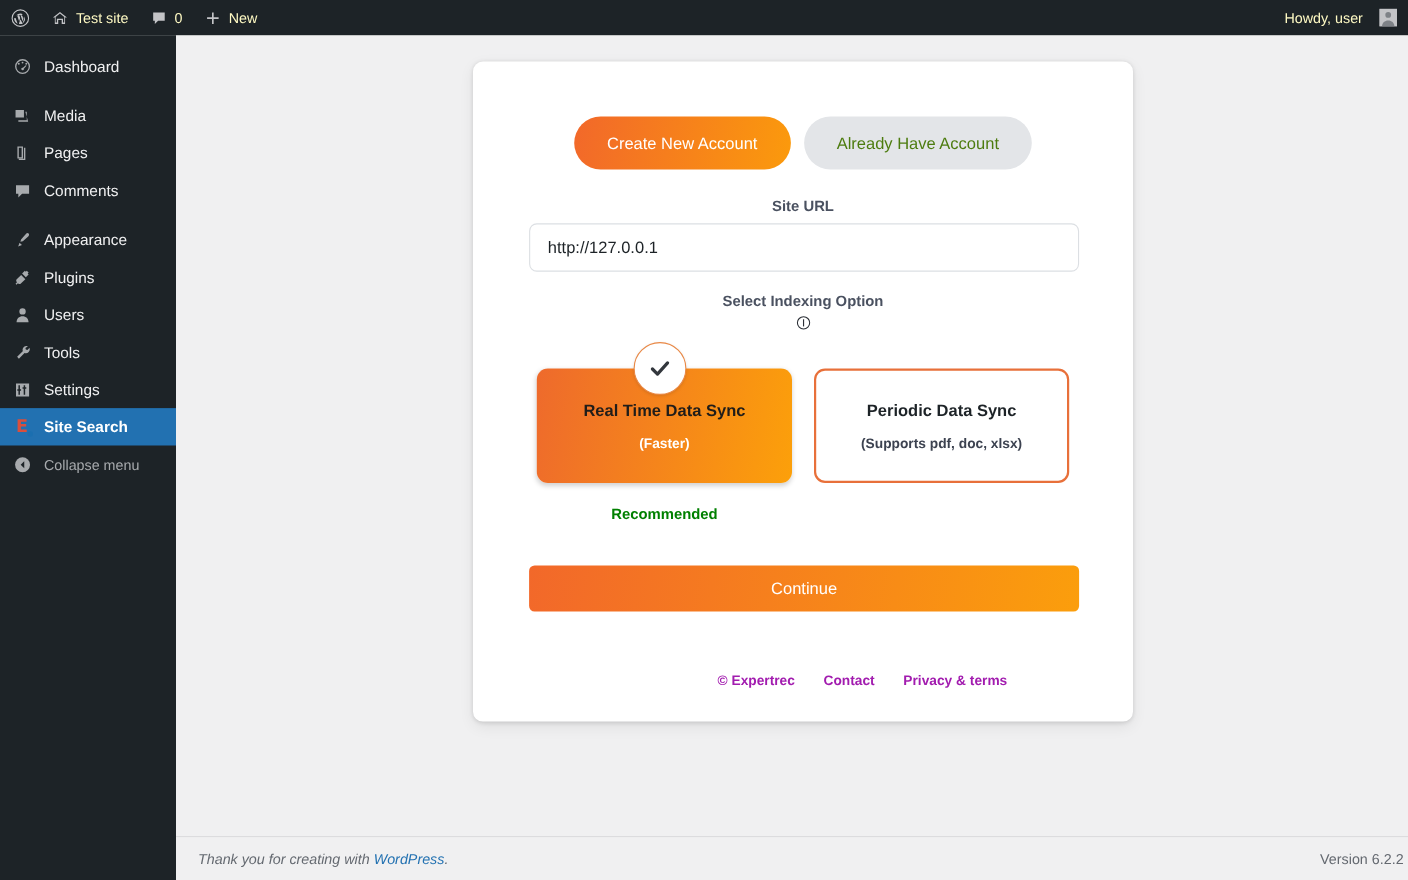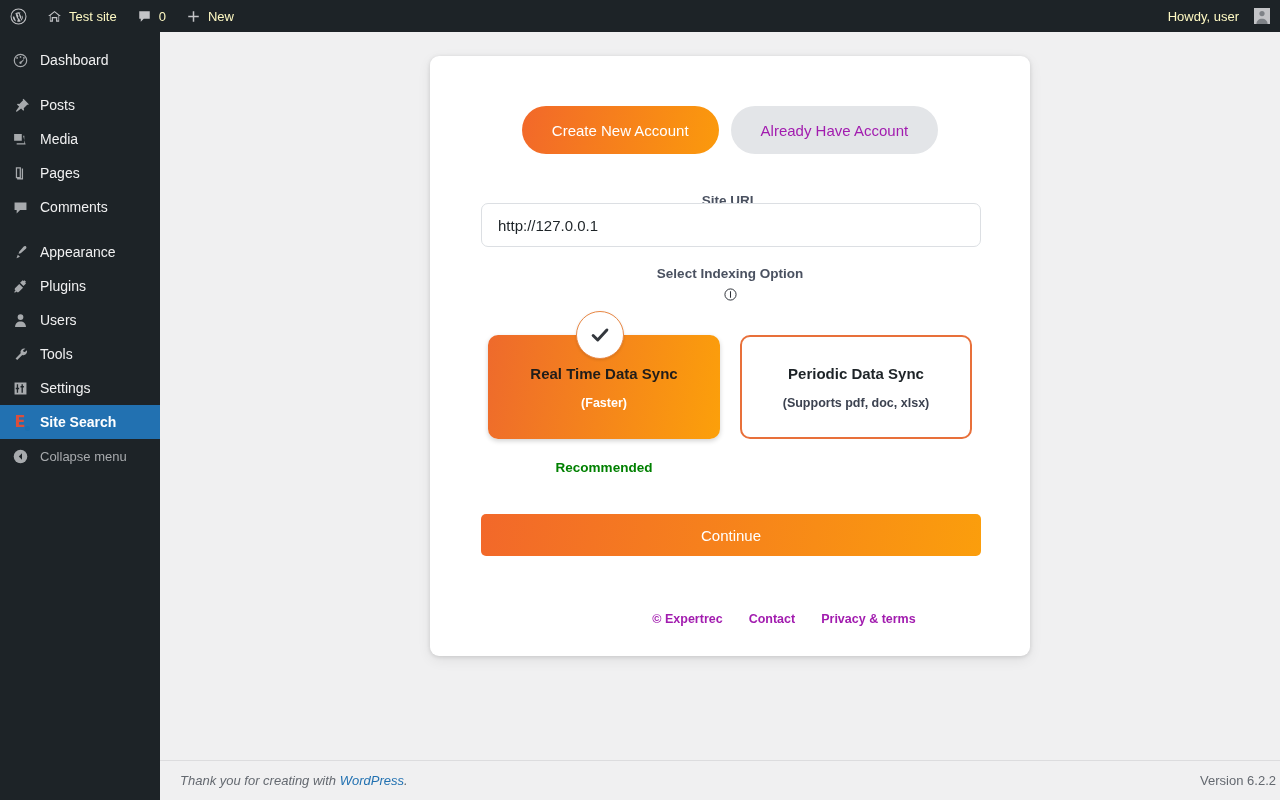--- a/index.html
+++ b/index.html
@@ -103,28 +103,28 @@
     height: 48px; border: none; border-radius: 24px;
     font-size: 15px; cursor: pointer;
     font-family: "Liberation Sans", sans-serif;
     display: flex; align-items: center; justify-content: center;
     padding: 0 30px;
   }
   .tab.active {
     background: linear-gradient(100deg, #f2682a 0%, #fb9a0c 100%);
     color: #fff;
   }
-  .tab.inactive { background: #e3e5e8; color: #a21caf; }
+  .tab.inactive { background: #e3e5e8; color: #4d7c0f; }
 
   
   .field-label {
     text-align: center; font-size: 13.5px; font-weight: bold;
     color: #4a5160;
   }
-  #url-label { position: absolute; top: 124px; width: 600px; margin-top: 13px; }
+  #url-label { position: absolute; top: 124px; width: 600px; }
   #url-input {
     position: absolute; top: 147px; left: 51px;
     width: 500px; height: 44px;
     border: 1px solid #dcdfe3; border-radius: 7px;
     padding: 0 16px; font-size: 15px; color: #1d2327;
     font-family: "Liberation Sans", sans-serif;
     background: #fff; outline: none;
   }
 
   #idx-label {
@@ -267,28 +267,20 @@
     <span class="mi-icon">
       <svg width="17" height="17" viewBox="0 0 20 20">
           <path d="M10 2a8 8 0 1 0 0 16a8 8 0 0 0 0-16zm0 1.4a6.6 6.6 0 1 1 0 13.2A6.6 6.6 0 0 1 10 3.4zM6 6a1 1 0 1 0 0 2a1 1 0 0 0 0-2zm8 0a1 1 0 1 0 0 2a1 1 0 0 0 0-2zM10 4.8a1 1 0 1 0 0 2a1 1 0 0 0 0-2zm3.4 3.9l-3 2.6a1.4 1.4 0 1 0 1 1.1l2.6-3a.4.4 0 0 0-.6-.7z"></path>
         </svg>
     </span>
     <span>Dashboard</span>
   </a>
 
   <div class="menu-sep"></div>
 
-  <a class="menu-item">
-    <span class="mi-icon">
-      <svg width="17" height="17" viewBox="0 0 20 20">
-          <path d="M13.5 2.2l-1 1l.6.6l-4.4 4.4l-2-.4l-.9.9l2.6 2.6L5 15.9l-.3 1.4l1.4-.3l4.6-3.4l2.6 2.6l.9-.9l-.4-2l4.4-4.4l.6.6l1-1l-6.3-6.3z"></path>
-        </svg>
-    </span>
-    <span>Posts</span>
-  </a>
 
   <a class="menu-item">
     <span class="mi-icon">
       <svg width="17" height="17" viewBox="0 0 20 20">
           <path d="M2.5 3.5h9v8h-9zM4 5v5l2.2-2l1.4 1.3L9.6 7L10 10H4zM13 5.5h1.5v9h-9V16h10.5z"></path>
         </svg>
     </span>
     <span>Media</span>
   </a>
 

